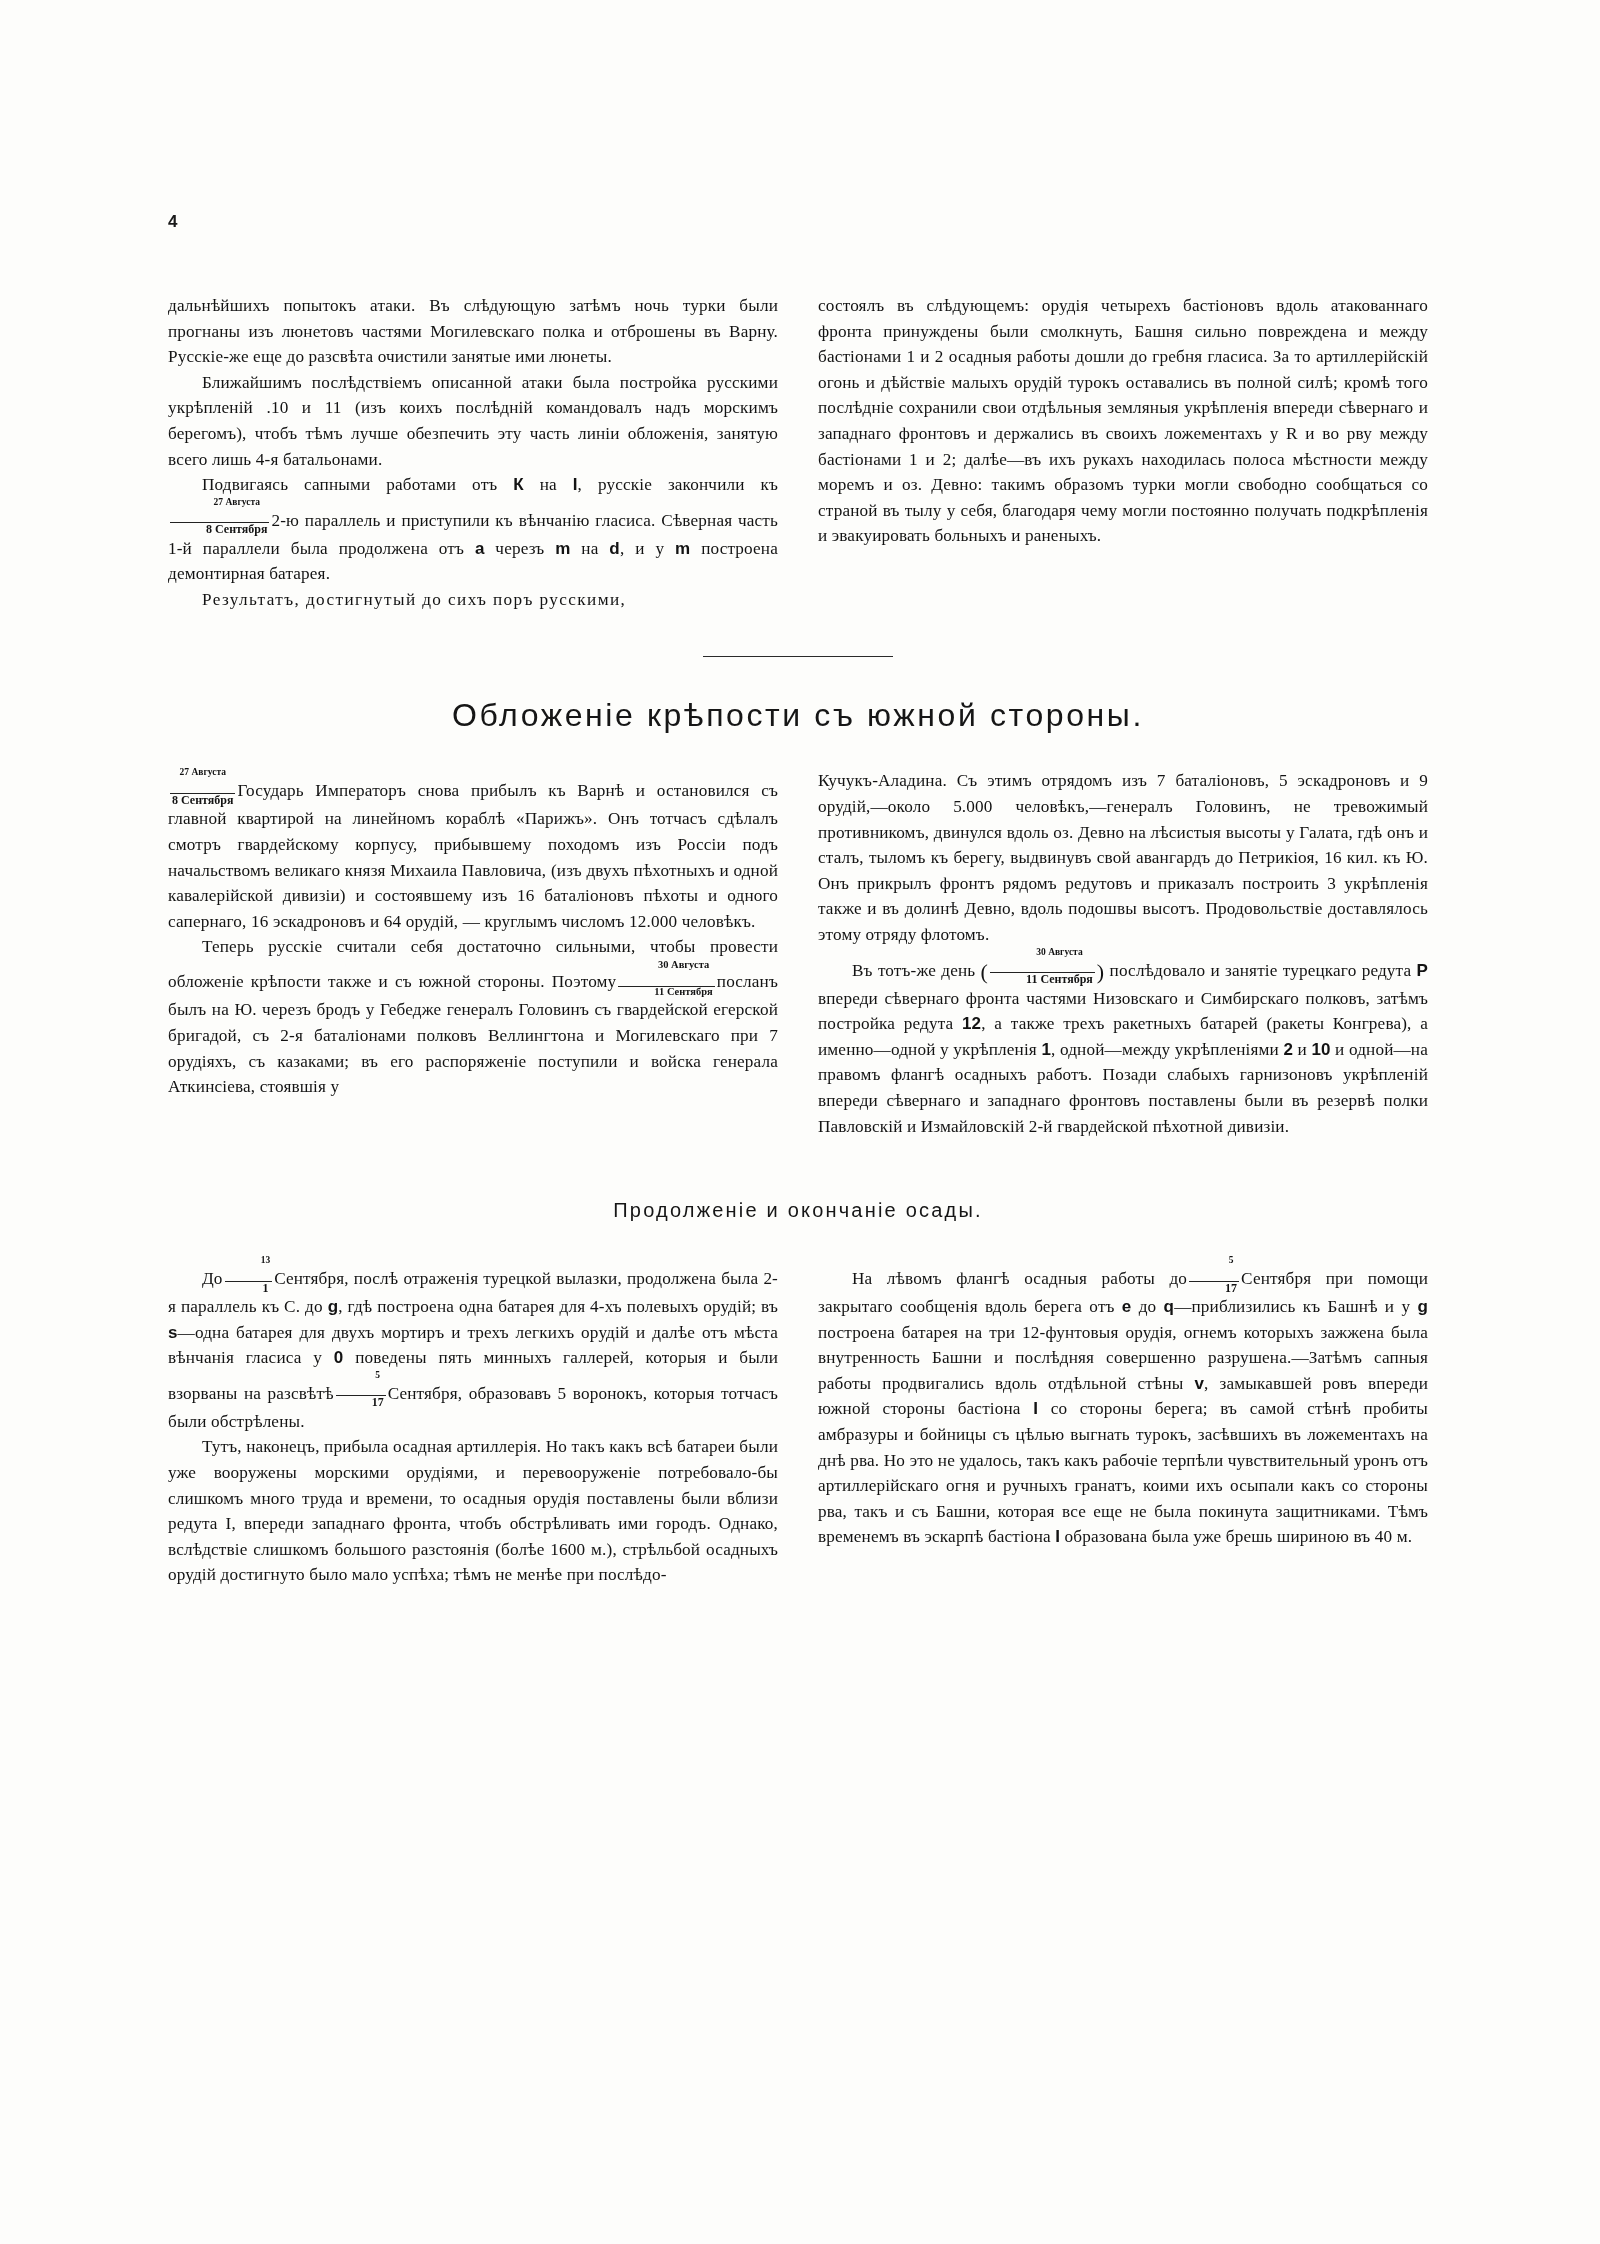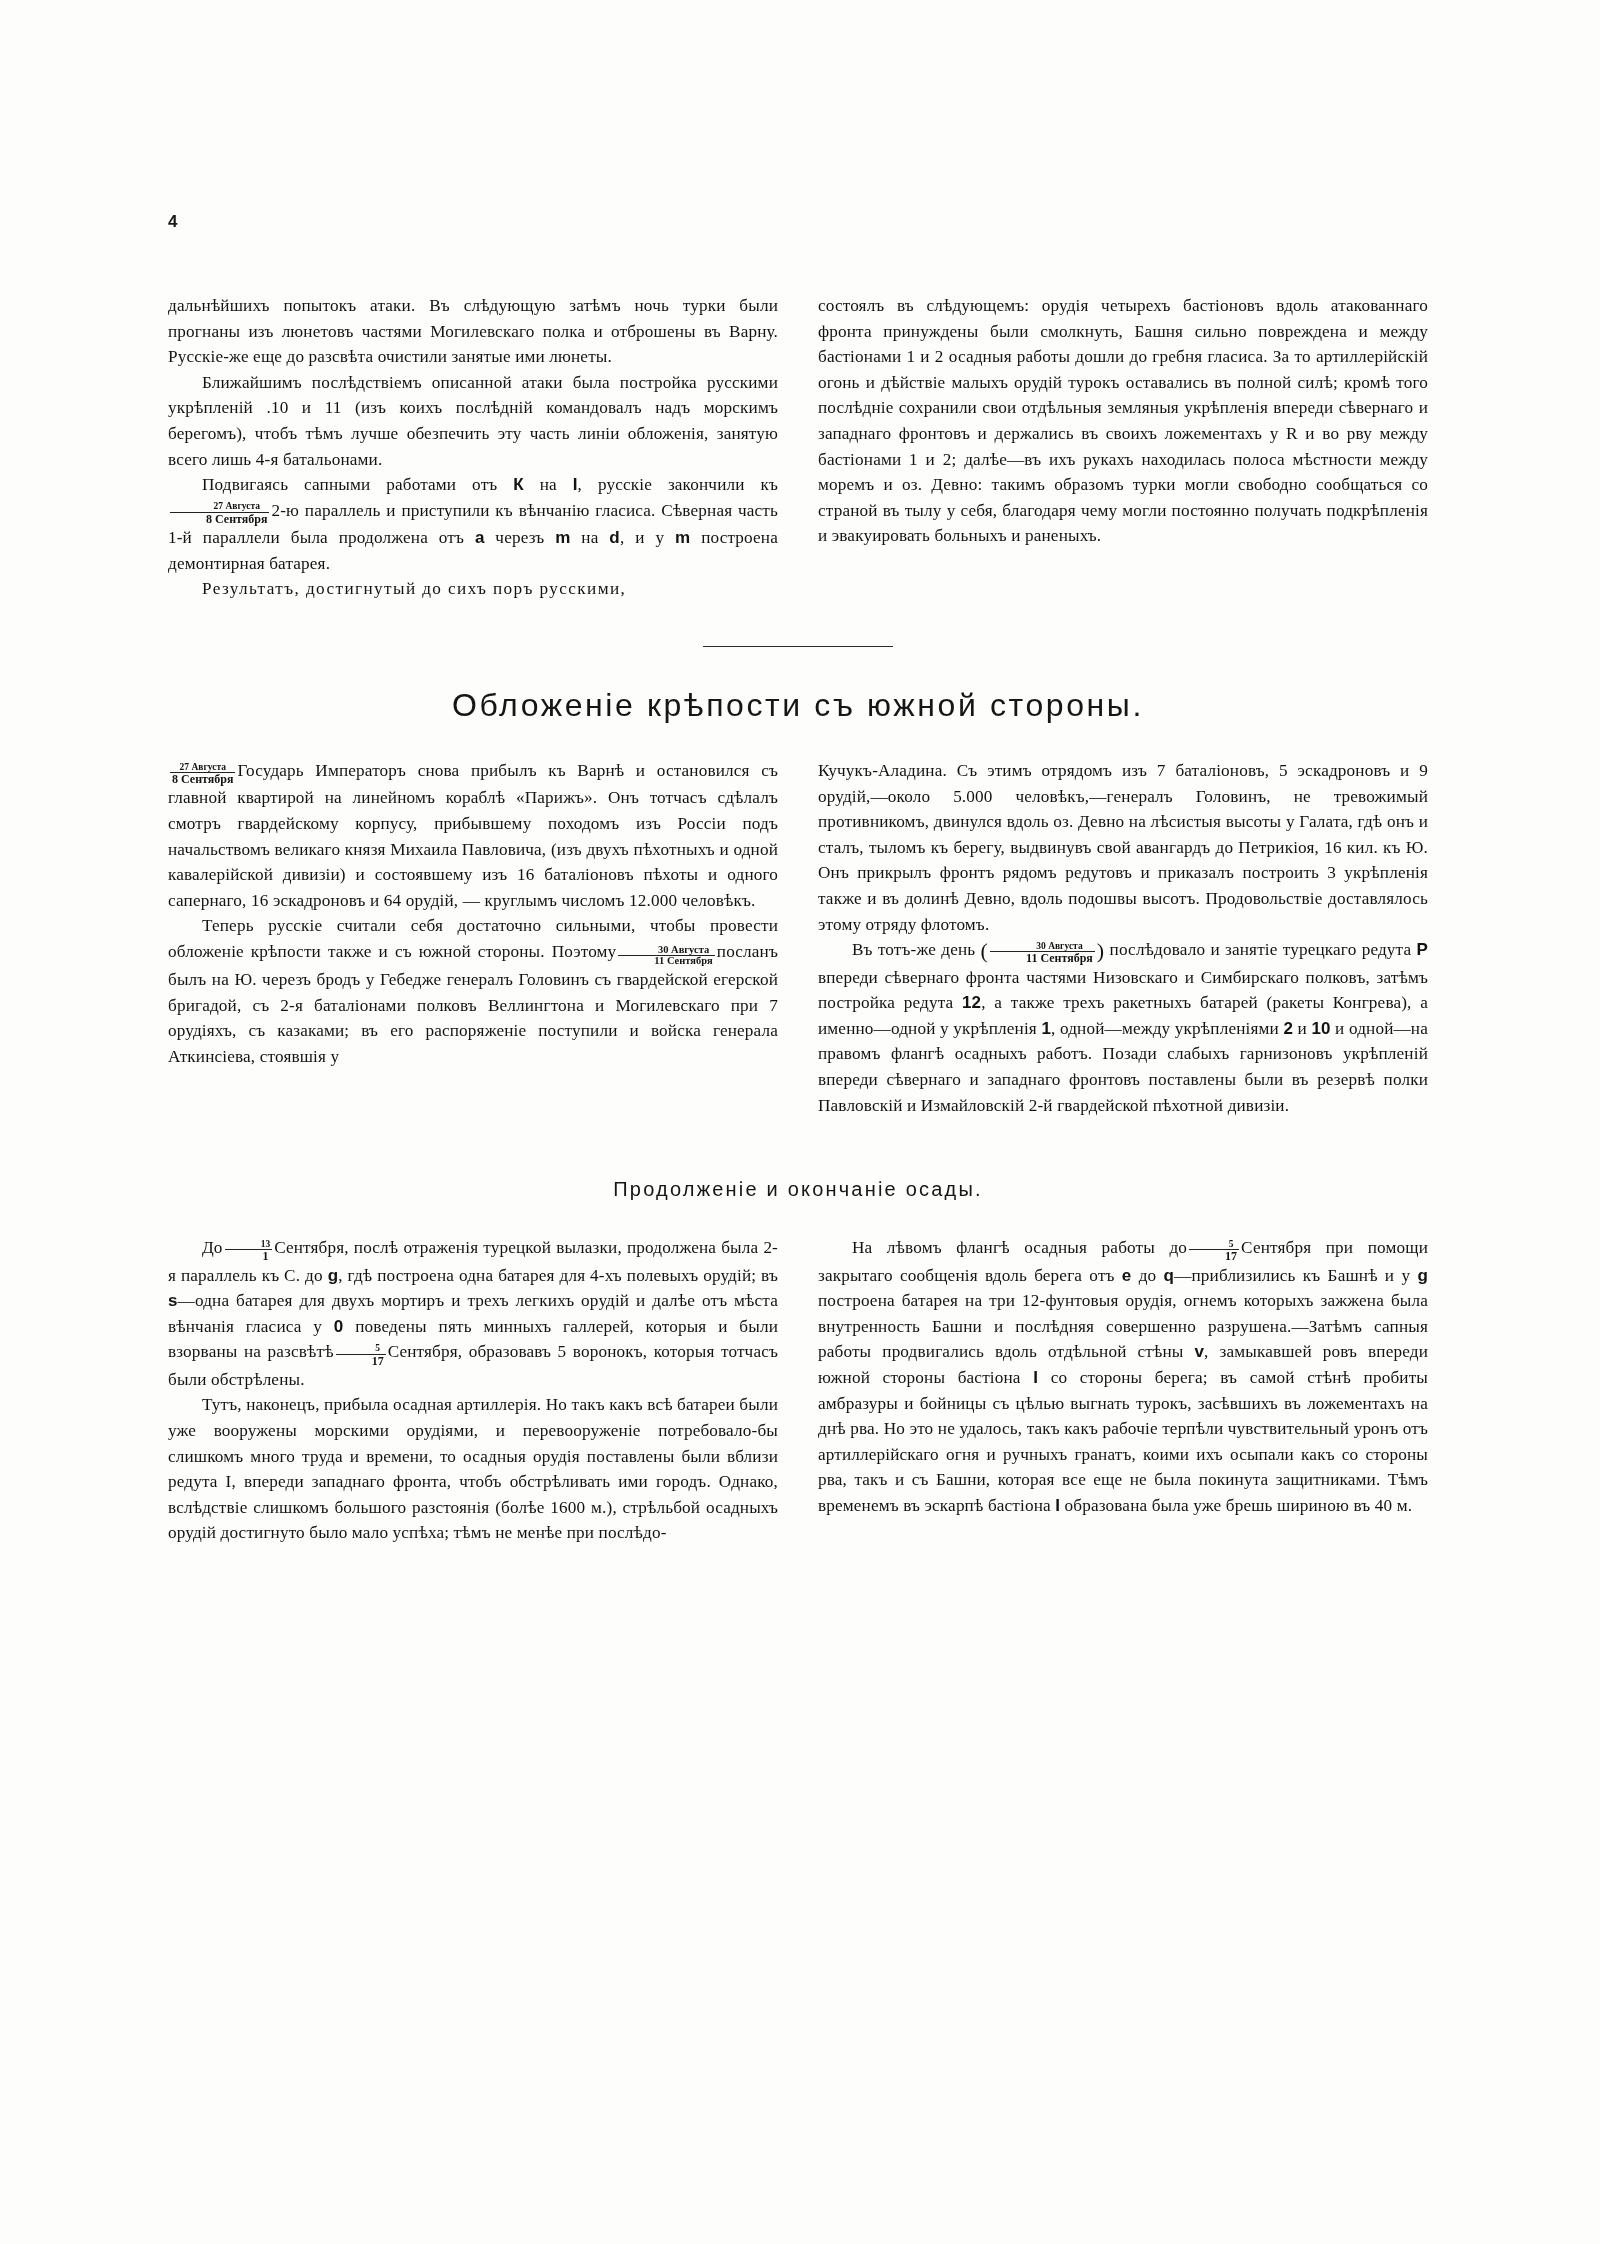--- a/index.html
+++ b/index.html
@@ -67,21 +67,21 @@
     text-align: center;
     line-height: 1.02;
     margin: 0 2px;
   }
   .frac .num {
     display: block;
     font-size: 9.5px;
     font-weight: bold;
     letter-spacing: 0;
     border-bottom: 1px solid #222;
-    padding: 0 2px 0px 2px;
+    padding: 0 2px 15px 2px;
   }
   .frac .den {
     display: block;
     font-size: 12px;
     font-weight: bold;
     letter-spacing: 0;
     padding: 0px 2px 0 2px;
   }
   .frac.big .num, .frac.big .den {
     font-size: 10.5px;

